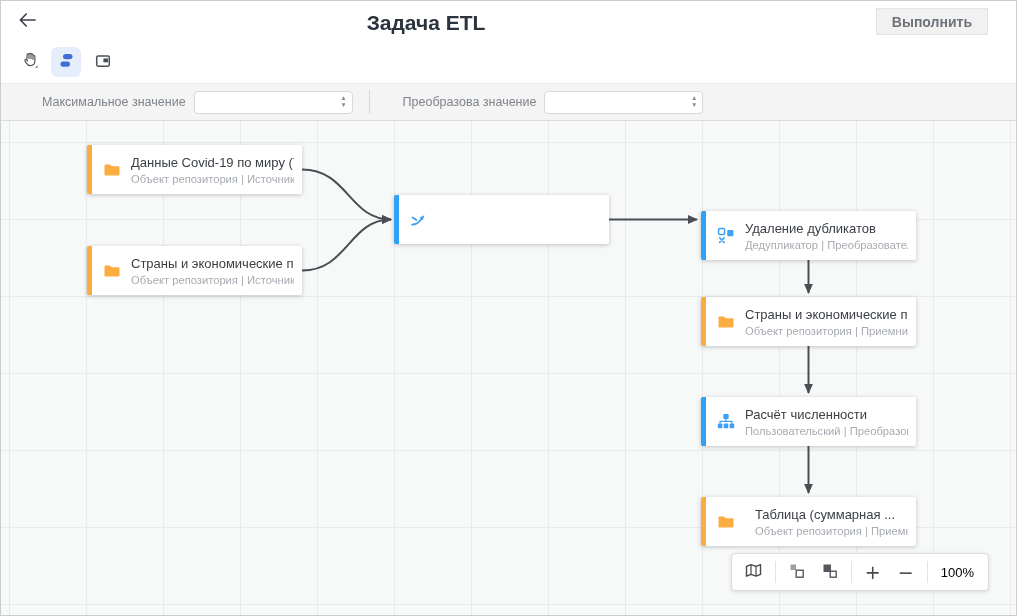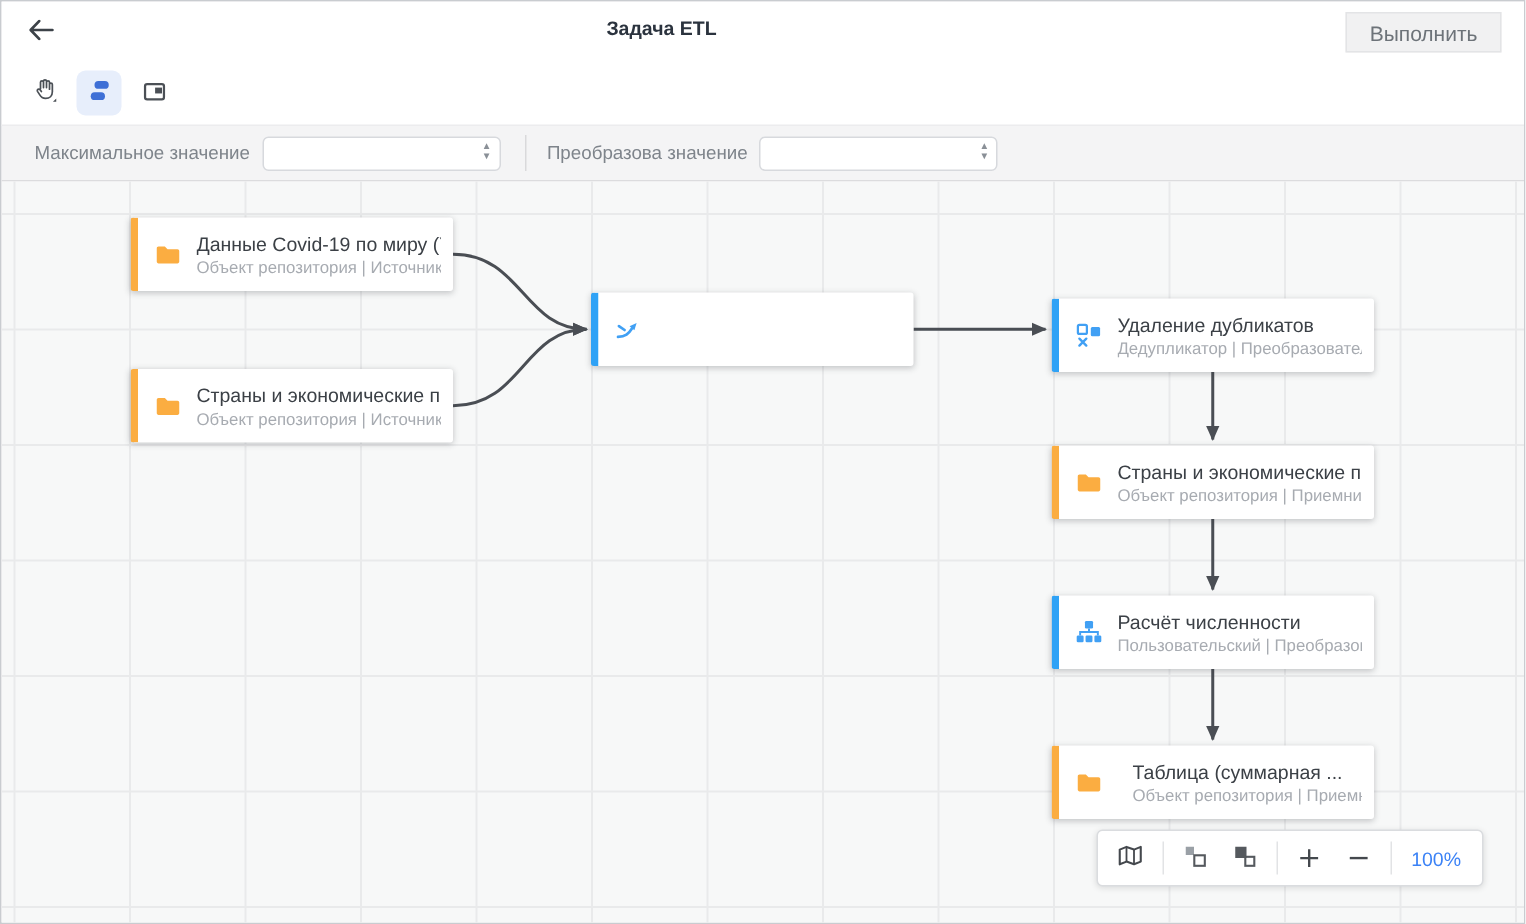--- a/index.html
+++ b/index.html
@@ -2,31 +2,31 @@
 <html><head>
 <meta charset="utf-8">
 <style>
   * { margin:0; padding:0; box-sizing:border-box; }
   html,body { width:1017px; height:616px; font-family:"Liberation Sans", sans-serif; background:#fff; }
   .app { position:relative; width:1017px; height:616px; border:1px solid #c9ccd0; overflow:hidden; background:#fff; }
 
   
   .header { position:relative; height:40px; background:#fff; }
   .back-btn { position:absolute; left:12px; top:7px; width:28px; height:26px; border:none; background:transparent; cursor:pointer; color:#3c4248; display:flex; align-items:center; justify-content:center; }
-  .page-title { position:absolute; left:440px; top:10px; transform:translateX(-50%); font-size:13px; font-weight:bold; color:#2b333e; white-space:nowrap; }
-  .run-btn { position:absolute; right:15px; top:7px; height:27px; padding:0 15px; background:#f1f1f2; border:1px solid #e3e4e6; border-radius:0; font-size:14px; color:#6d7379; font-family:"Liberation Sans", sans-serif; cursor:pointer; }
+  .page-title { position:absolute; left:425px; top:10px; transform:translateX(-50%); font-size:21px; font-weight:bold; color:#2b333e; white-space:nowrap; }
+  .run-btn { position:absolute; right:28px; top:7px; height:27px; padding:0 15px; background:#f1f1f2; border:1px solid #e3e4e6; border-radius:0; font-size:14px; color:#6d7379; font-family:"Liberation Sans", sans-serif; cursor:pointer;font-weight:bold; }
 
   
   .toolbar { height:43px; background:#fff; display:flex; align-items:center; padding-left:13px; gap:7px; border-bottom:1px solid #ececee; }
   .tool-btn { width:30px; height:30px; border:none; background:transparent; border-radius:6px; display:flex; align-items:center; justify-content:center; cursor:pointer; }
   .tool-btn.selected { background:#e7eefb; }
 
   
   .filterbar { height:37px; background:#f4f4f5; display:flex; align-items:center; padding-left:22px; border-bottom:1px solid #dcdcde; }
-  .filter-group { display:flex; align-items:center; }
+  .filter-group { display:flex; align-items:center;margin-left:19px; }
   .filter-label { font-size:12.5px; color:#7e848b; margin-right:8px; white-space:nowrap; }
   .numinput { position:relative; width:159px; height:23px; }
   .numinput input { width:100%; height:100%; border:1px solid #d7d9dd; border-radius:4px; background:#fff; padding:0 22px 0 8px; font-size:12.5px; color:#3c4248; outline:none; font-family:"Liberation Sans", sans-serif; }
   .spin { position:absolute; right:6px; top:3px; display:flex; flex-direction:column; line-height:7px; font-size:6.5px; color:#8a9097; cursor:pointer; user-select:none; }
   .vdiv { width:1px; height:24px; background:#d9d9db; margin:0 14px 0 16px; }
 
   
   .canvas { position:relative; height:495px; background-color:#f7f8f8;
     background-image:linear-gradient(to right,#e9eaeb 1px,transparent 1px),linear-gradient(to bottom,#e9eaeb 1px,transparent 1px);
     background-size:77px 77px; background-position:8px 21px; overflow:hidden; }
@@ -38,21 +38,21 @@
   .node-text { overflow:hidden; padding-right:8px; }
   .node-title { font-size:13px; color:#3b4046; white-space:nowrap; overflow:hidden; }
   .node-sub { font-size:11.2px; color:#a7abb1; margin-top:3px; white-space:nowrap; overflow:hidden; }
 
   
   .zoom-panel { position:absolute; right:27px; bottom:25px; height:38px; background:#fff; border:1px solid #dadcdf; border-radius:4px;
     box-shadow:0 1px 4px rgba(0,0,0,.12); display:flex; align-items:center; padding:0 10px; gap:9px; }
   .zp-btn { border:none; background:transparent; display:flex; align-items:center; justify-content:center; width:24px; height:26px; cursor:pointer; color:#4c5156; }
   .zp-div { width:1px; height:22px; background:#e2e3e5; }
   .zp-glyph { font-size:19px; color:#44484d; line-height:1; font-family:"DejaVu Sans", sans-serif; }
-  .zp-level { font-size:13px; color:#3b82f6; padding:0 4px; min-width:36px; text-align:center; }
+  .zp-level { font-size:13px; color:#000000; padding:0 4px; min-width:36px; text-align:center; }
 </style>
 </head>
 <body>
 
 <div class="app">
 
   <div class="header">
     <button class="back-btn">
       <span>
         <svg width="17" height="14" viewBox="0 0 17 14">
@@ -148,21 +148,21 @@
         </div>
         <div class="node" style="left: 393px; top: 74px; border-left-color: rgb(47, 162, 246);">
           <span class="node-icon">
             <svg width="18" height="18" viewBox="0 0 18 18">
               <path d="M2 13.6c5 0 7-2 9.3-5.6" fill="none" stroke="#41A0F4" stroke-width="1.8" stroke-linecap="round"></path>
               <path d="M14.4 4.3 12.9 9.2 9.7 6.5z" fill="#41A0F4"></path>
               <path d="M2.6 6.4l3.8 2.6" fill="none" stroke="#41A0F4" stroke-width="1.8" stroke-linecap="round"></path>
             </svg>
           </span>
         </div>
-        <div class="node" style="left: 700px; top: 78px; border-left-color: rgb(47, 162, 246);">
+        <div class="node" style="left: 700px; top: 90px; border-left-color: rgb(47, 162, 246);">
           <span class="node-icon">
             <svg width="18" height="18" viewBox="0 0 18 18">
               <rect x="1.6" y="1.6" width="6" height="6" rx="1" fill="none" stroke="#41A0F4" stroke-width="1.5"></rect>
               <rect x="10.2" y="3" width="6.2" height="6.2" rx="1" fill="#41A0F4"></rect>
               <path d="M2.6 10.8l4.6 4.6M7.2 10.8l-4.6 4.6" stroke="#41A0F4" stroke-width="1.6" stroke-linecap="round"></path>
             </svg>
           </span>
           <div class="node-text">
             <div class="node-title">Удаление дубликатов</div>
             <div class="node-sub">Дедупликатор | Преобразователь</div>

